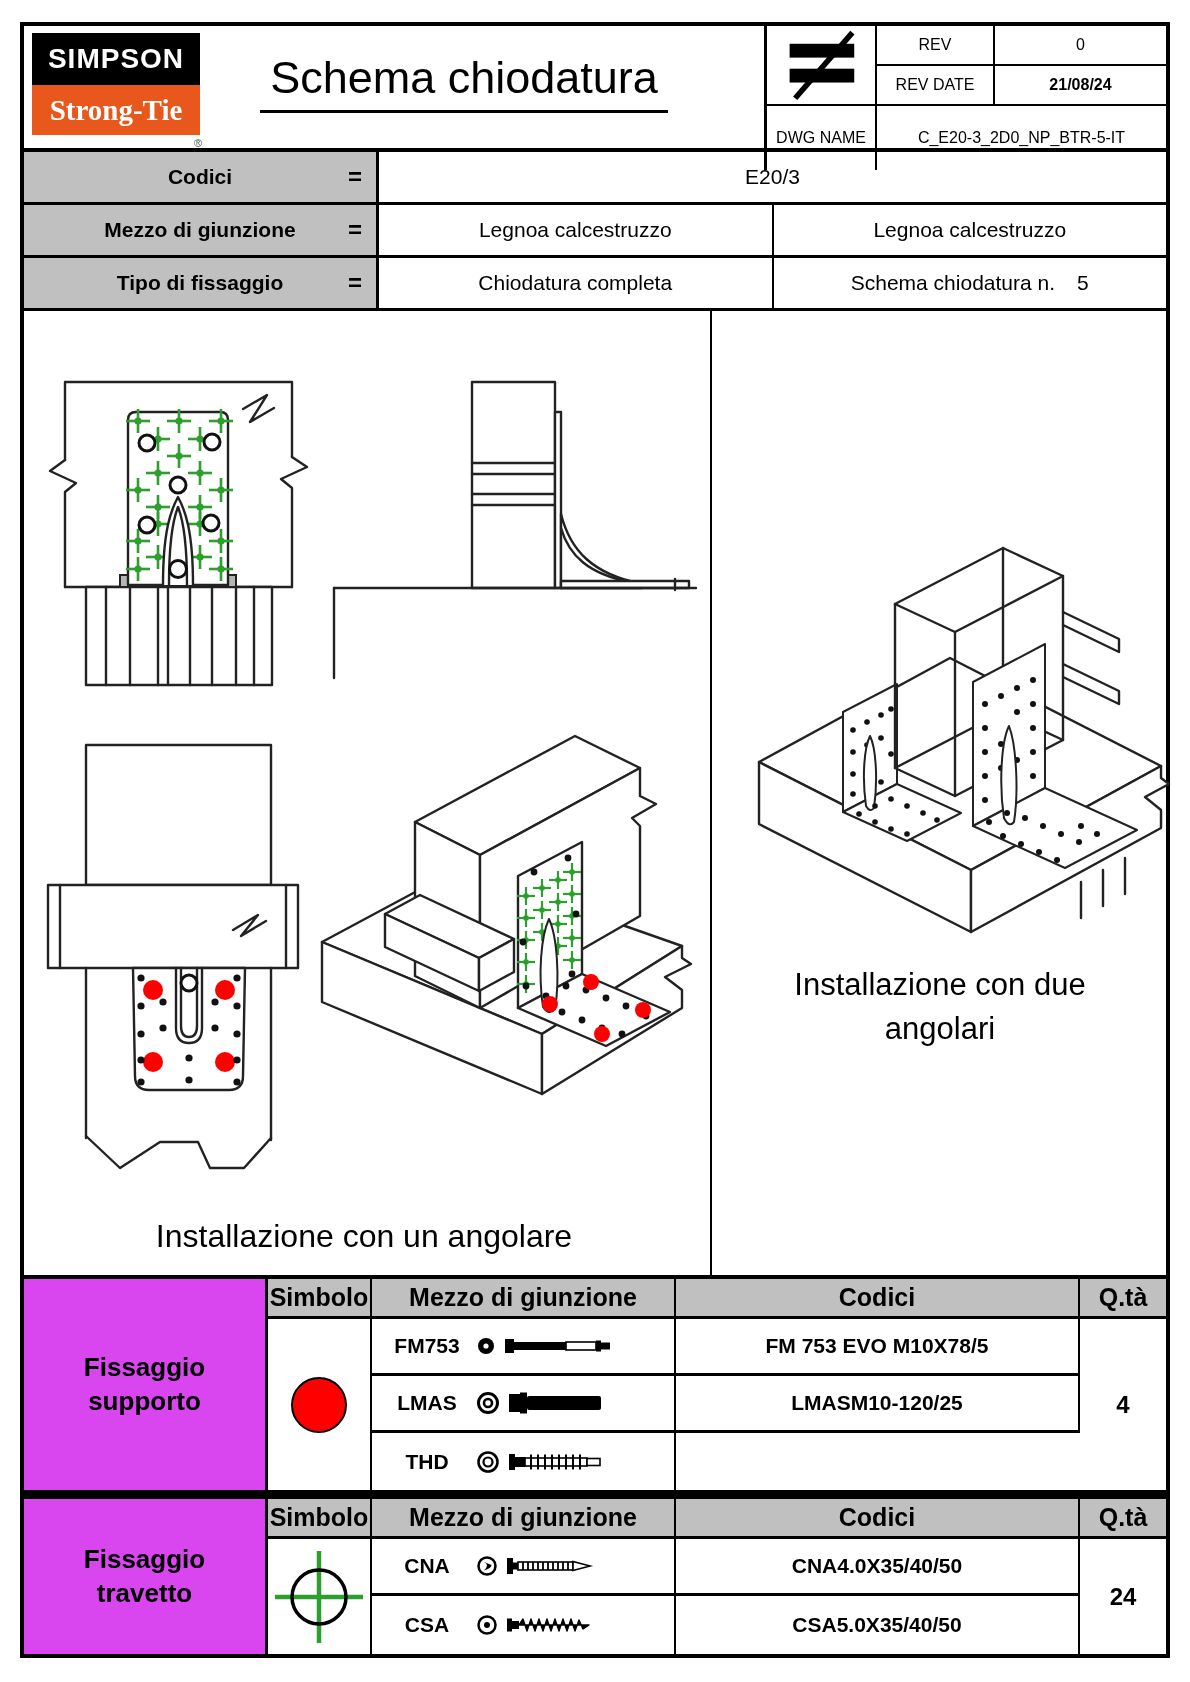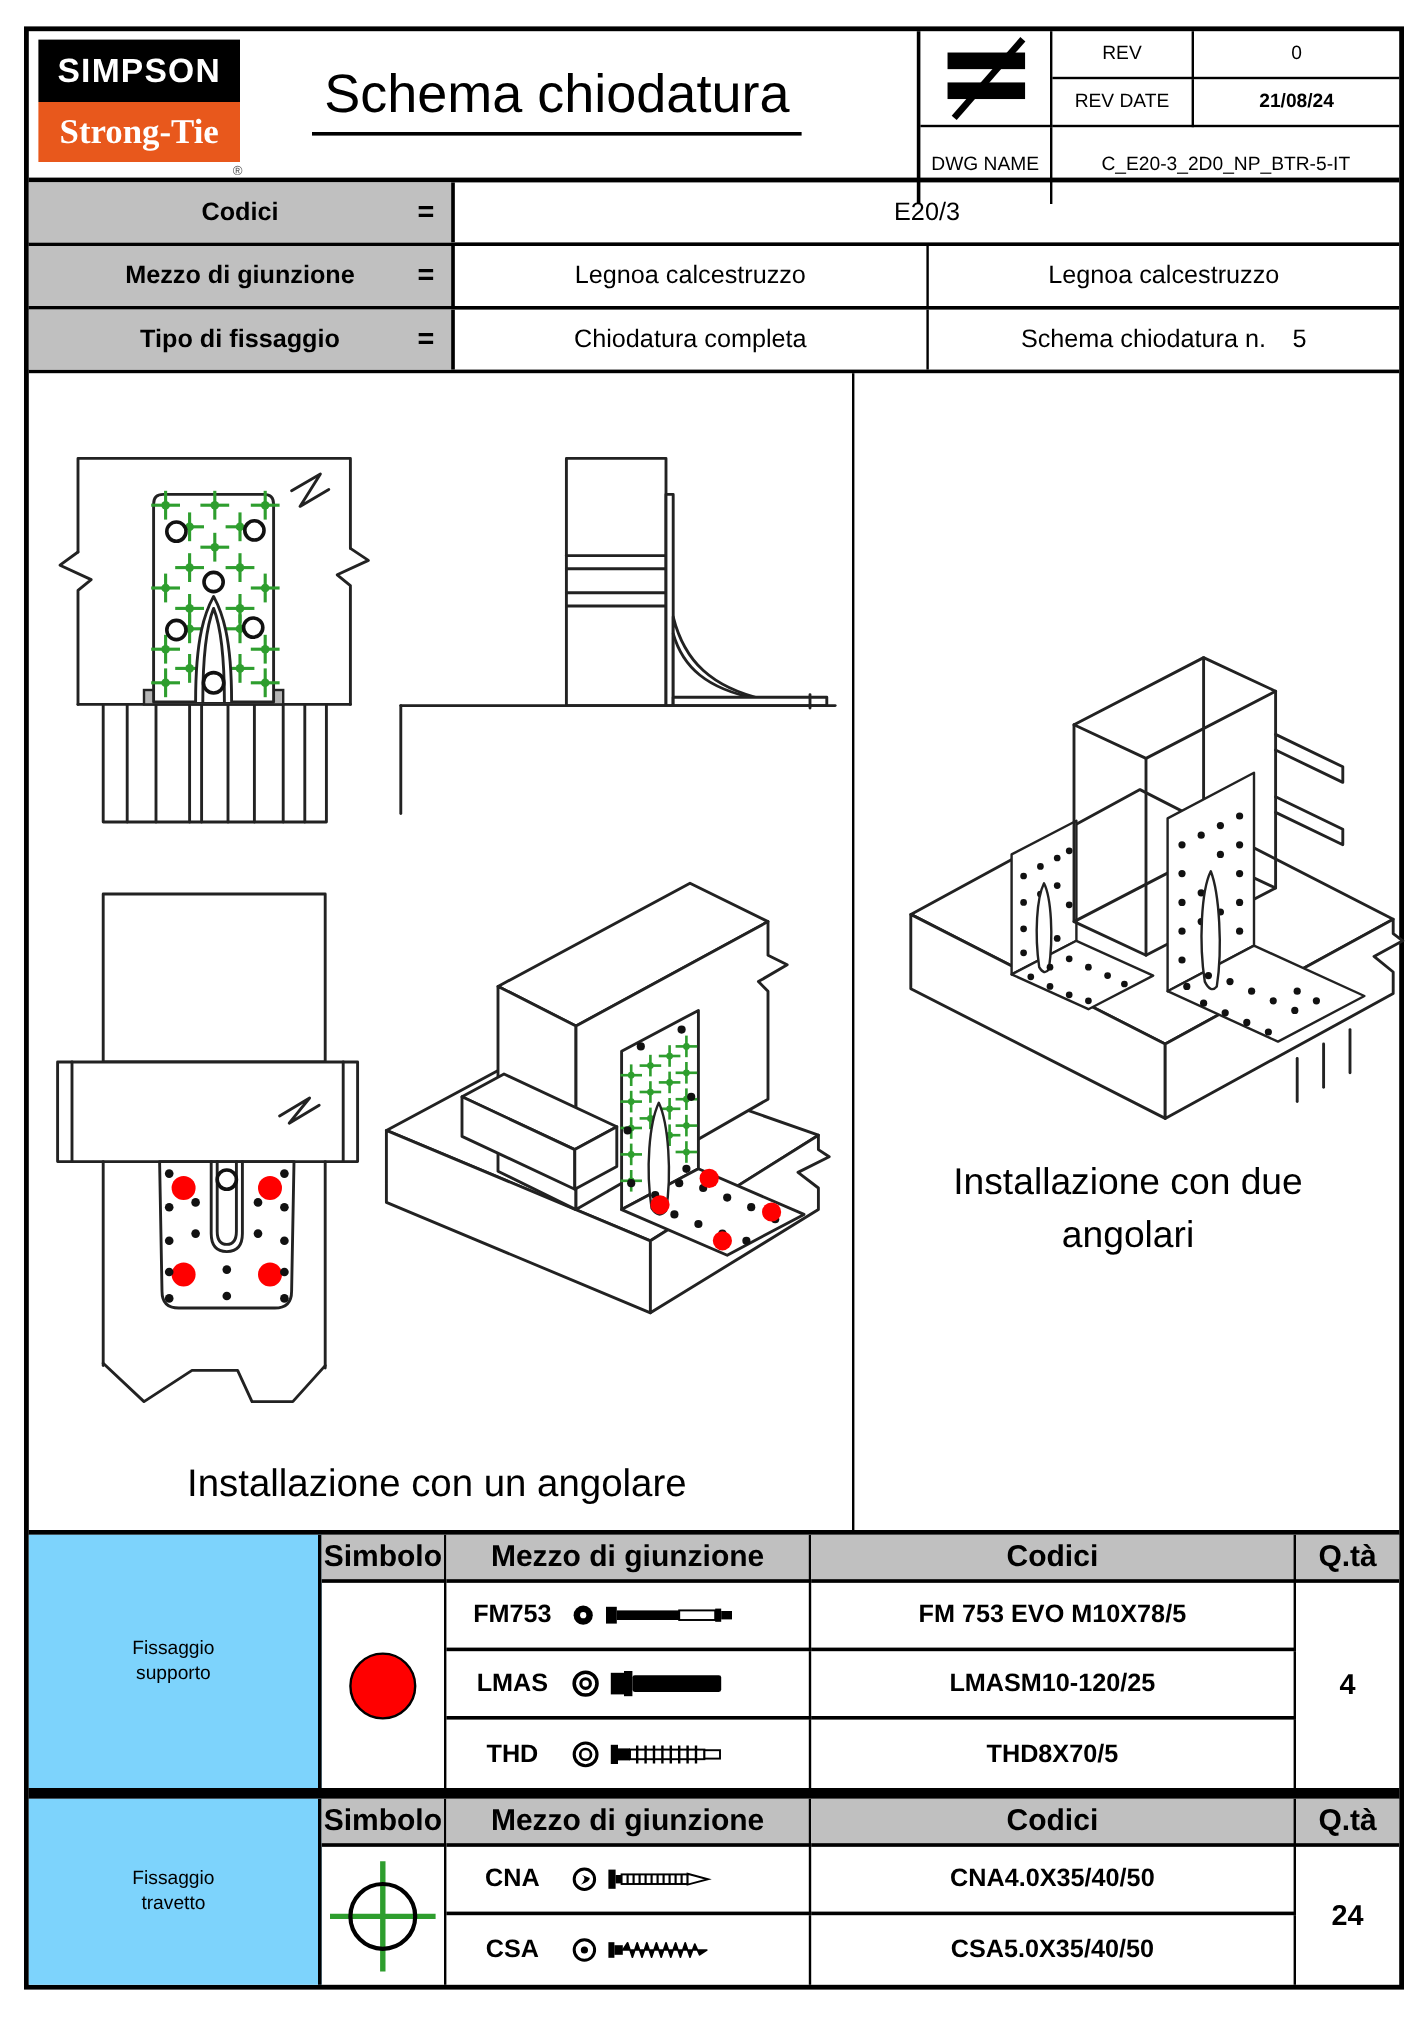--- a/index.html
+++ b/index.html
@@ -54,22 +54,22 @@
   svg .hole { stroke:#111; stroke-width:3; fill:#fff; }
   svg .dot { fill:#111; }
   svg .red { fill:#ff0000; }
 
   
   .tbl { position:absolute; left:0; width:100%; display:grid;
          grid-template-columns:244px 104px 304px 404px 1fr; }
   .tbl1 { top:1249px; height:215px; border-top:4px solid #000; grid-template-rows:40px 57px 57px 57px; }
   .sep  { position:absolute; top:1464px; left:0; width:100%; height:9px; background:#000; }
   .tbl2 { top:1473px; height:155px; grid-template-rows:40px 57px 58px; }
-  .g-label { grid-row:1/-1; grid-column:1; background:#7dd3fc; border-right:3px solid #000; display:flex;
-             align-items:center; justify-content:center; font-weight:normal; font-size:16px; text-align:center;
+  .g-label { grid-row:1/-1; grid-column:1; background:#d946ef; border-right:3px solid #000; display:flex;
+             align-items:center; justify-content:center; font-weight:bold; font-size:26px; text-align:center;
              white-space:pre-line; line-height:1.3; }
   .h-cell { background:#c0c0c0; border-bottom:3px solid #000; display:flex; align-items:center; justify-content:center;
             font-weight:bold; font-size:25px; }
   .b-r2 { border-right:2px solid #000; }
   .sym-cell { grid-column:2; border-right:2px solid #000; display:flex; align-items:center; justify-content:center; }
   .tbl1 .sym-cell { grid-row:2/5; } .tbl2 .sym-cell { grid-row:2/4; }
   .means-cell { grid-column:3; border-right:2px solid #000; border-bottom:3px solid #000; display:flex;
                 align-items:center; gap:8px; padding-left:14px; font-size:21px; }
   .codes-cell { grid-column:4; border-right:2px solid #000; border-bottom:3px solid #000; display:flex;
                 align-items:center; justify-content:center; font-weight:bold; font-size:21px; }
@@ -471,21 +471,20 @@
           <line x1="37" y1="4.5" x2="37" y2="19.5"></line>
               <line x1="44" y1="4.5" x2="44" y2="19.5"></line>
           <line x1="51" y1="4.5" x2="51" y2="19.5"></line>
               <line x1="58" y1="4.5" x2="58" y2="19.5"></line>
           <line x1="65" y1="4.5" x2="65" y2="19.5"></line>
               <line x1="72" y1="4.5" x2="72" y2="19.5"></line>
         </g>
         <rect x="79" y="8.5" width="13" height="7" fill="#fff" stroke="#000" stroke-width="1.6"></rect>
       </svg>
     </div>
-    <div class="codes-cell no-bb">THD8X70/5</div>
 
     <div class="qty-cell">4</div>
   </div>
 
   <div class="sep"></div>
 
   <div class="tbl tbl2">
     <div class="g-label">Fissaggio
 travetto</div>
     <div class="h-cell b-r2" style="grid-column:2">Simbolo</div>

